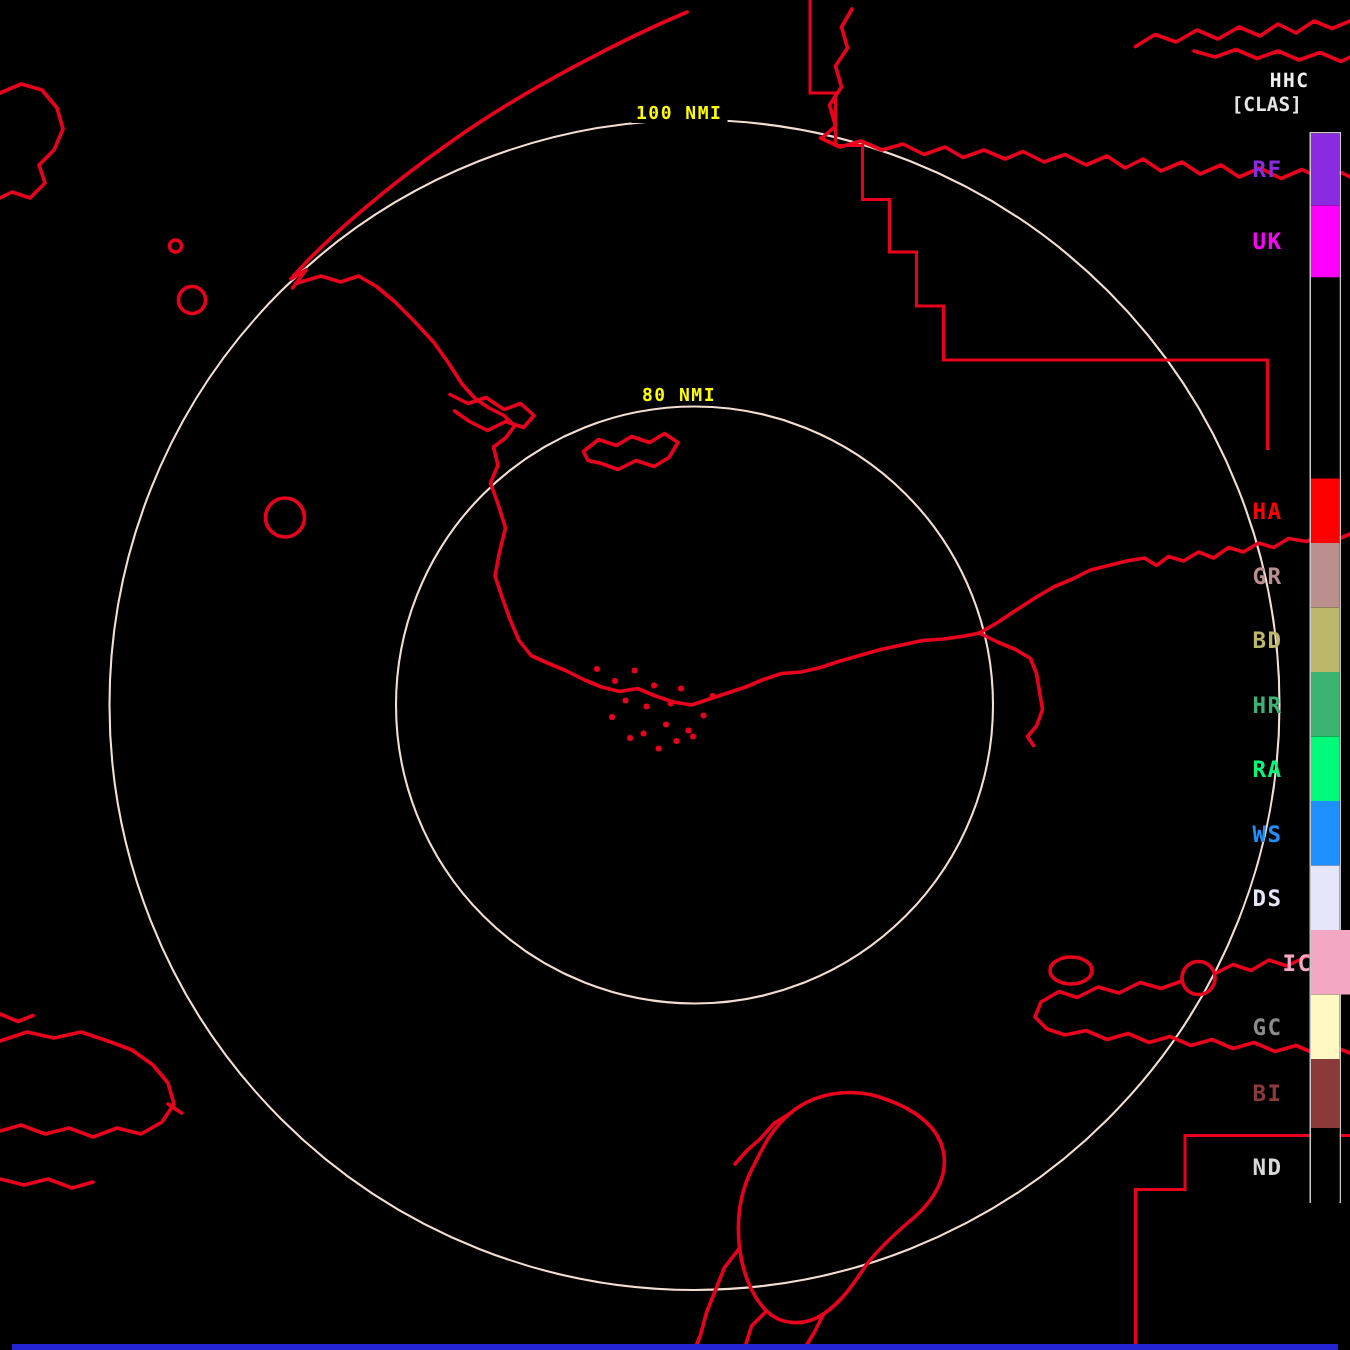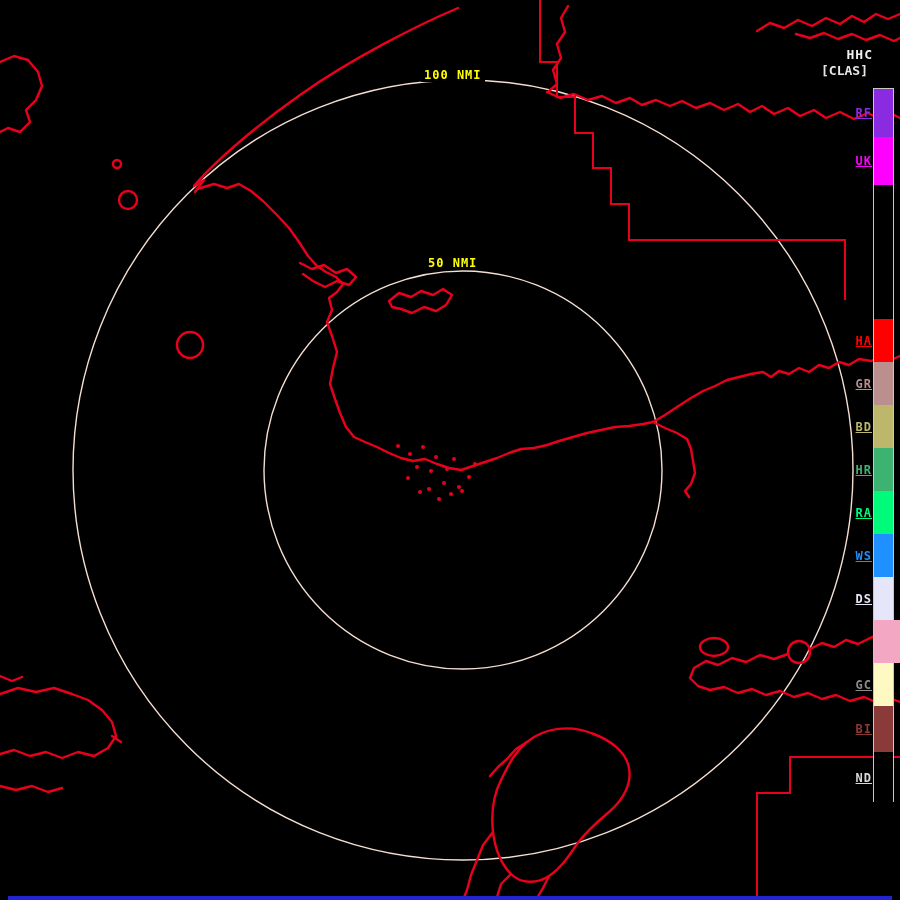--- a/index.html
+++ b/index.html
@@ -39,25 +39,24 @@
   .ring-50  { top:256px; left:425px; }
 
   .colorbar {
     position:absolute; top:88px; right:6px;
     width:19px; height:712px;
     border:1px solid var(--bar-border);
     display:flex; flex-direction:column;
   }
   .seg { position:relative; width:100%; flex:0 0 auto; }
   .seg-label {
-    position:absolute; right:21px; top:50%;
+    position:absolute; right:38px; top:50%;
     transform:translateY(-50%);
-    font-size:12px; font-weight:bold; letter-spacing:1px;
+    font-size:15px; font-weight:bold; letter-spacing:1px;
     white-space:nowrap;
-    text-decoration:underline;
   }
 
   .footer-caption {
     position:absolute; bottom:7px; left:0; width:100%;
     text-align:center;
     color:#f0f0f0; font-size:13px; font-weight:bold; letter-spacing:2px;
   }
   .footer-bar {
     position:absolute; bottom:0; left:8px; right:8px; height:4px;
     background:var(--footer-bar);
@@ -128,21 +127,21 @@
         <circle cx="475" cy="464" r="2"></circle>
       <circle cx="408" cy="478" r="2"></circle>
         <circle cx="420" cy="492" r="2"></circle>
     </g>
   </svg>
 
   <div class="hhc">HHC</div>
   <div class="clas">[CLAS]</div>
 
   <div class="ring-label ring-100">100 NMI</div>
-  <div class="ring-label ring-50">50 NMI</div>
+  <div class="ring-label ring-50">80 NMI</div>
 
   <div class="colorbar">
       <div class="seg" style="height: 48px; background: rgb(138, 43, 226);">
         <span class="seg-label" style="color: rgb(138, 43, 226);">RF</span>
       </div>
       <div class="seg" style="height: 48px; background: rgb(255, 0, 255);">
         <span class="seg-label" style="color: rgb(255, 0, 255);">UK</span>
       </div>
       <div class="seg" style="height: 134px; background: rgb(0, 0, 0);"></div>
       <div class="seg" style="height: 43px; background: rgb(255, 0, 0);">

